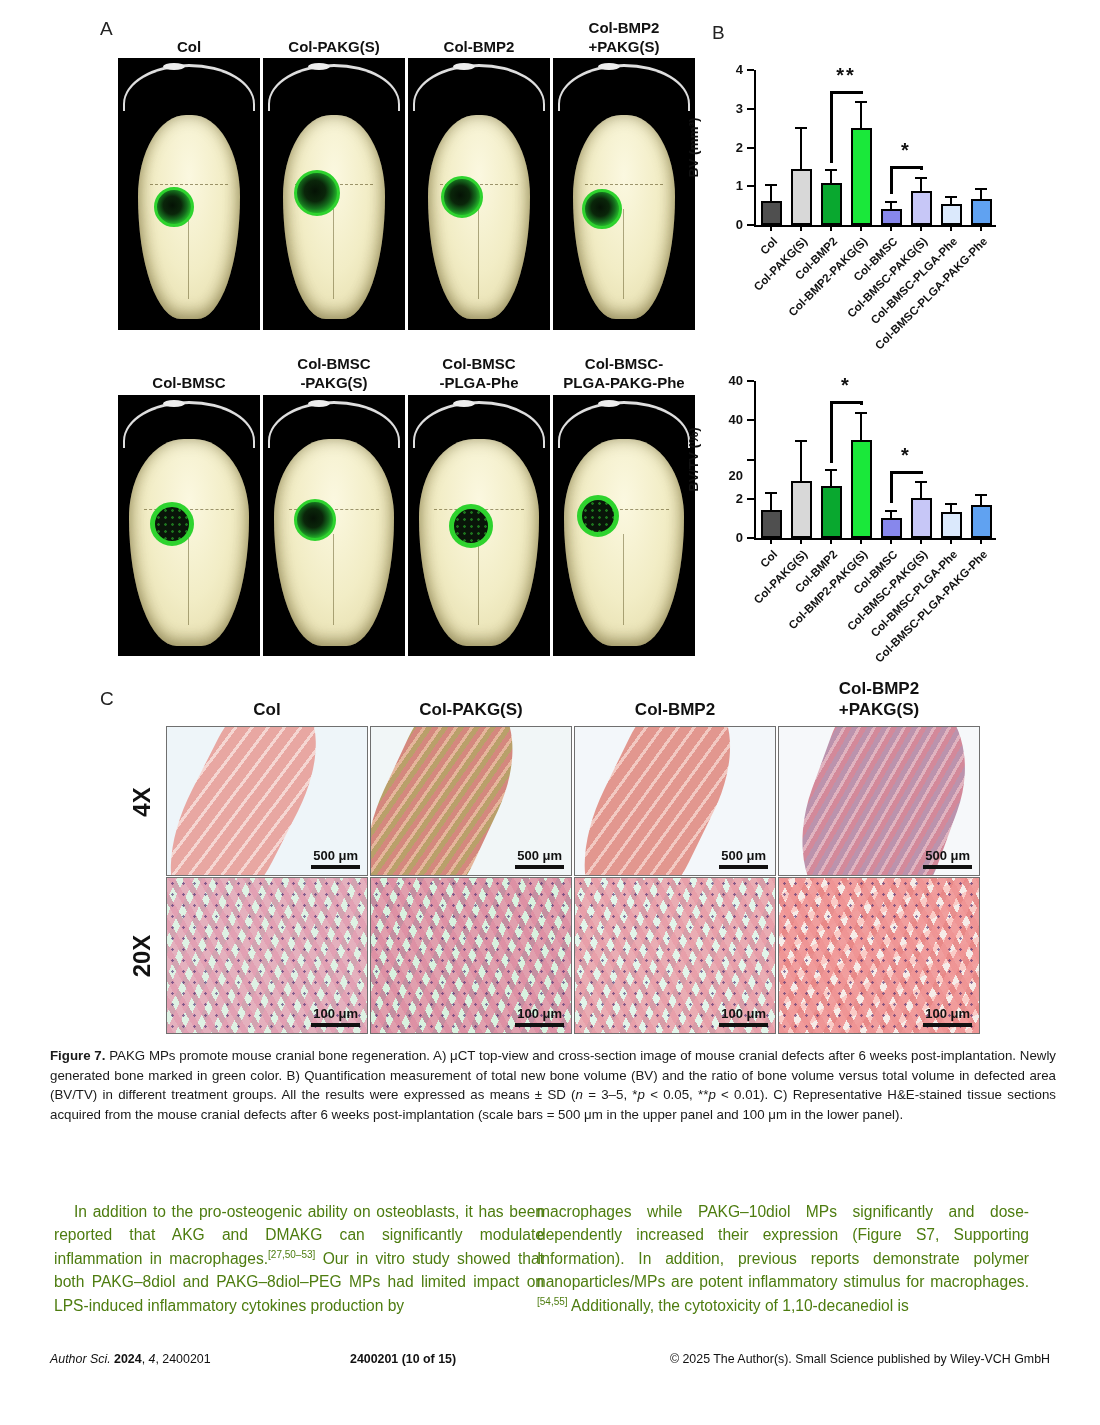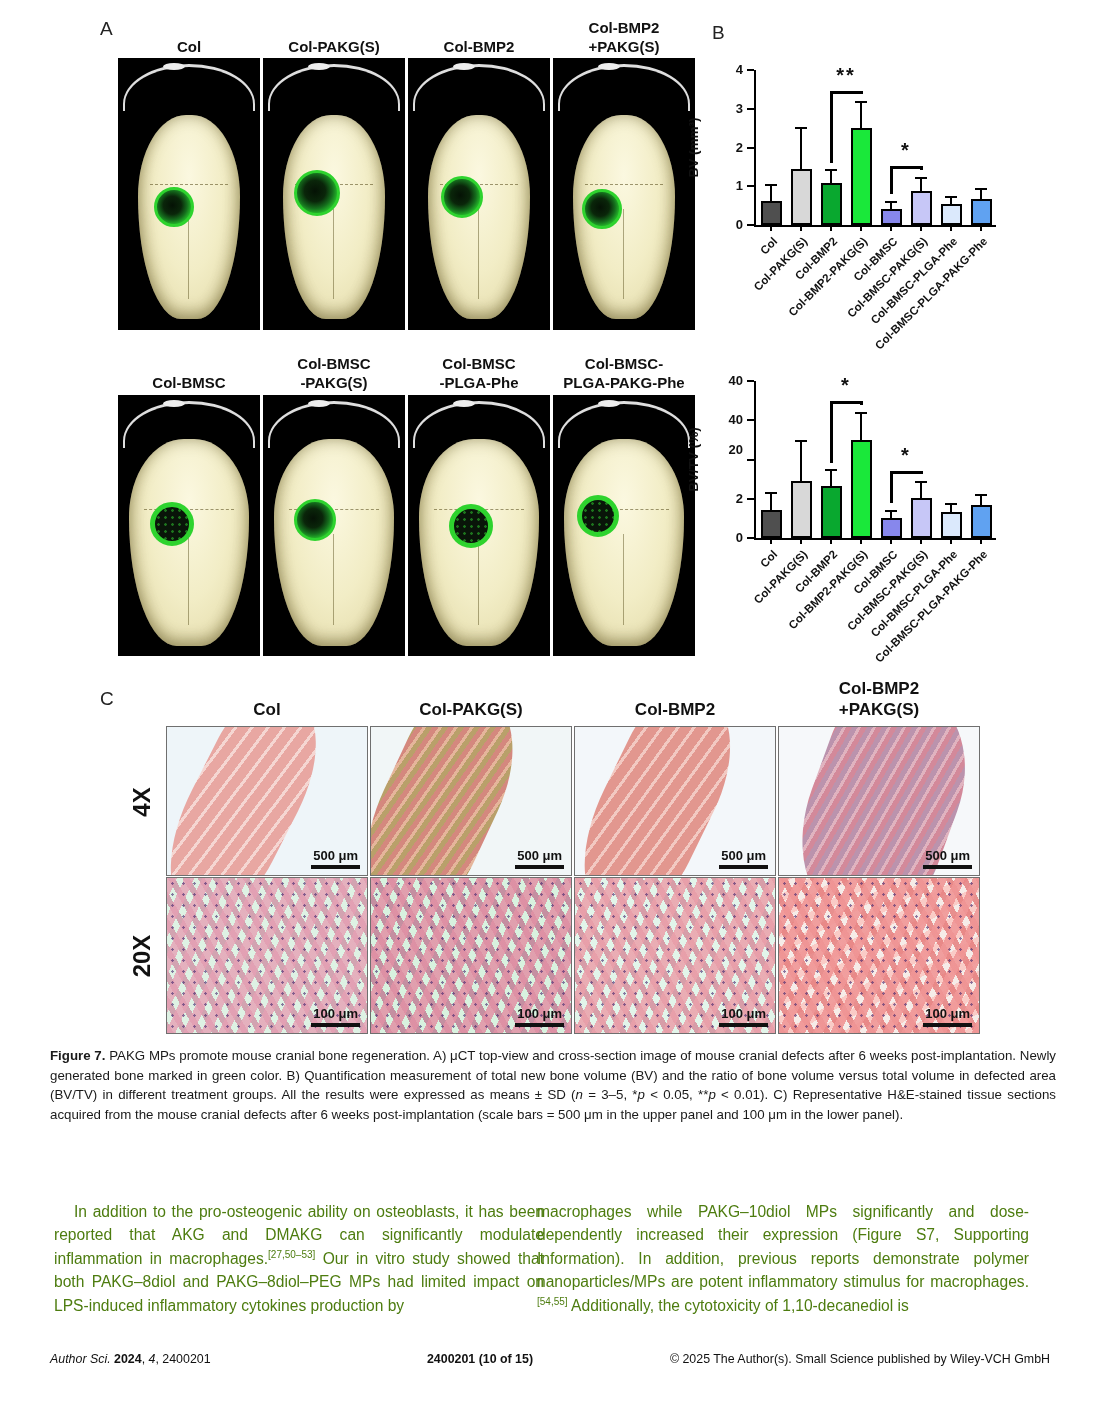--- a/index.html
+++ b/index.html
@@ -67,21 +67,21 @@
   #caption{position:absolute;left:50px;top:1046px;width:1006px;margin:0;font-size:13.3px;line-height:1.47;
            text-align:justify;color:#1a1a1a;}
   #caption b{font-weight:bold;}
   .bodycol{position:absolute;top:1196px;width:490px;margin:4px;font-family:Liberation Sans, sans-serif;
            font-size:15.6px;line-height:1.5;text-align:justify;color:#4d7c0f;}
   .bodycol sup{font-size:10px;line-height:0;}
   #bodyLeft{left:50px;text-indent:20px;}
   #bodyRight{left:533px;width:492px;}
   #footer{position:absolute;left:50px;right:50px;top:1352px;font-size:12.4px;color:#111;}
   #footer .fl{position:absolute;left:0;}
-  #footer .fc{position:absolute;left:300px;width:260px;text-align:center;font-weight:bold;}
+  #footer .fc{position:absolute;left:300px;width:260px;text-align:left;font-weight:bold;}
   #footer .fr{position:absolute;right:0;}
 </style>
 </head>
 <body>
 
 <div class="page">
 
   <section>
     <span class="pletter" style="left:100px;top:18px">A</span>
     <div id="aRow1Labels" class="agrid alabels" style="top:8px;height:48px"><div>Col</div><div>Col-PAKG(S)</div><div>Col-BMP2</div><div>Col-BMP2
@@ -246,21 +246,21 @@
     <div id="chart1" class="chart" style="left:706px;top:356px">
         <div class="plot" style="left: 48px; top: 25px; width: 240px; height: 157px;">
           <div class="ylabwrap">
             <span>BV/TV (%)</span>
           </div>
           <div class="ytick" style="top: 156px;"></div>
           <div class="ynum" style="top: 149px;">0</div>
           <div class="ytick" style="top: 116.75px;"></div>
           <div class="ynum" style="top: 109.75px;">2</div>
           <div class="ytick" style="top: 77.5px;"></div>
-          <div class="ynum" style="top: 61px;">20</div>
+          <div class="ynum" style="top: 87px;">20</div>
           <div class="ytick" style="top: 38.25px;"></div>
           <div class="ynum" style="top: 31.25px;">40</div>
           <div class="ytick" style="top: -1px;"></div>
           <div class="ynum" style="top: -8px;">40</div>
           <div class="ebar" style="left: 14px; top: 111.862px; width: 2px; height: 16.8775px;"></div>
           <div class="ebar" style="left: 9px; top: 110.862px; width: 12px; height: 2px;"></div>
           <div class="bar" style="left: 4.5px; top: 128.74px; width: 21px; height: 28.26px; background: rgb(79, 79, 79);"></div>
           <div class="ebar" style="left: 14px; top: 157px; width: 2px; height: 6px;"></div>
           <div class="xlab" style="left: -155px; top: 167px;">Col</div>
           <div class="ebar" style="left: 44px; top: 60.445px; width: 2px; height: 40.035px;"></div>

